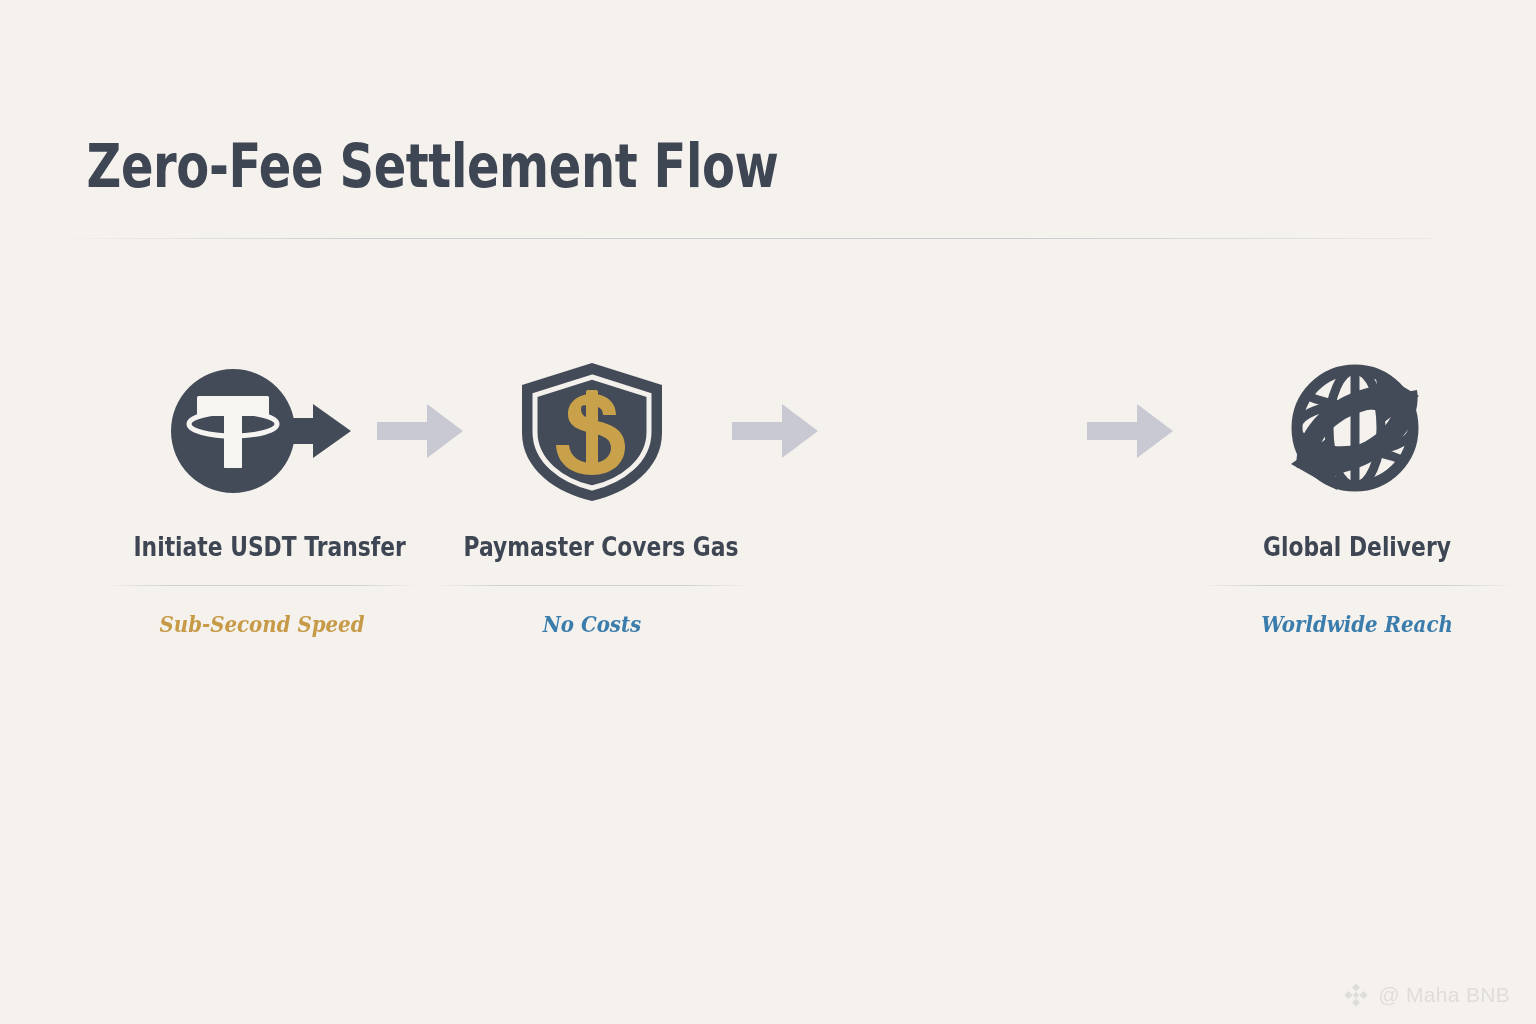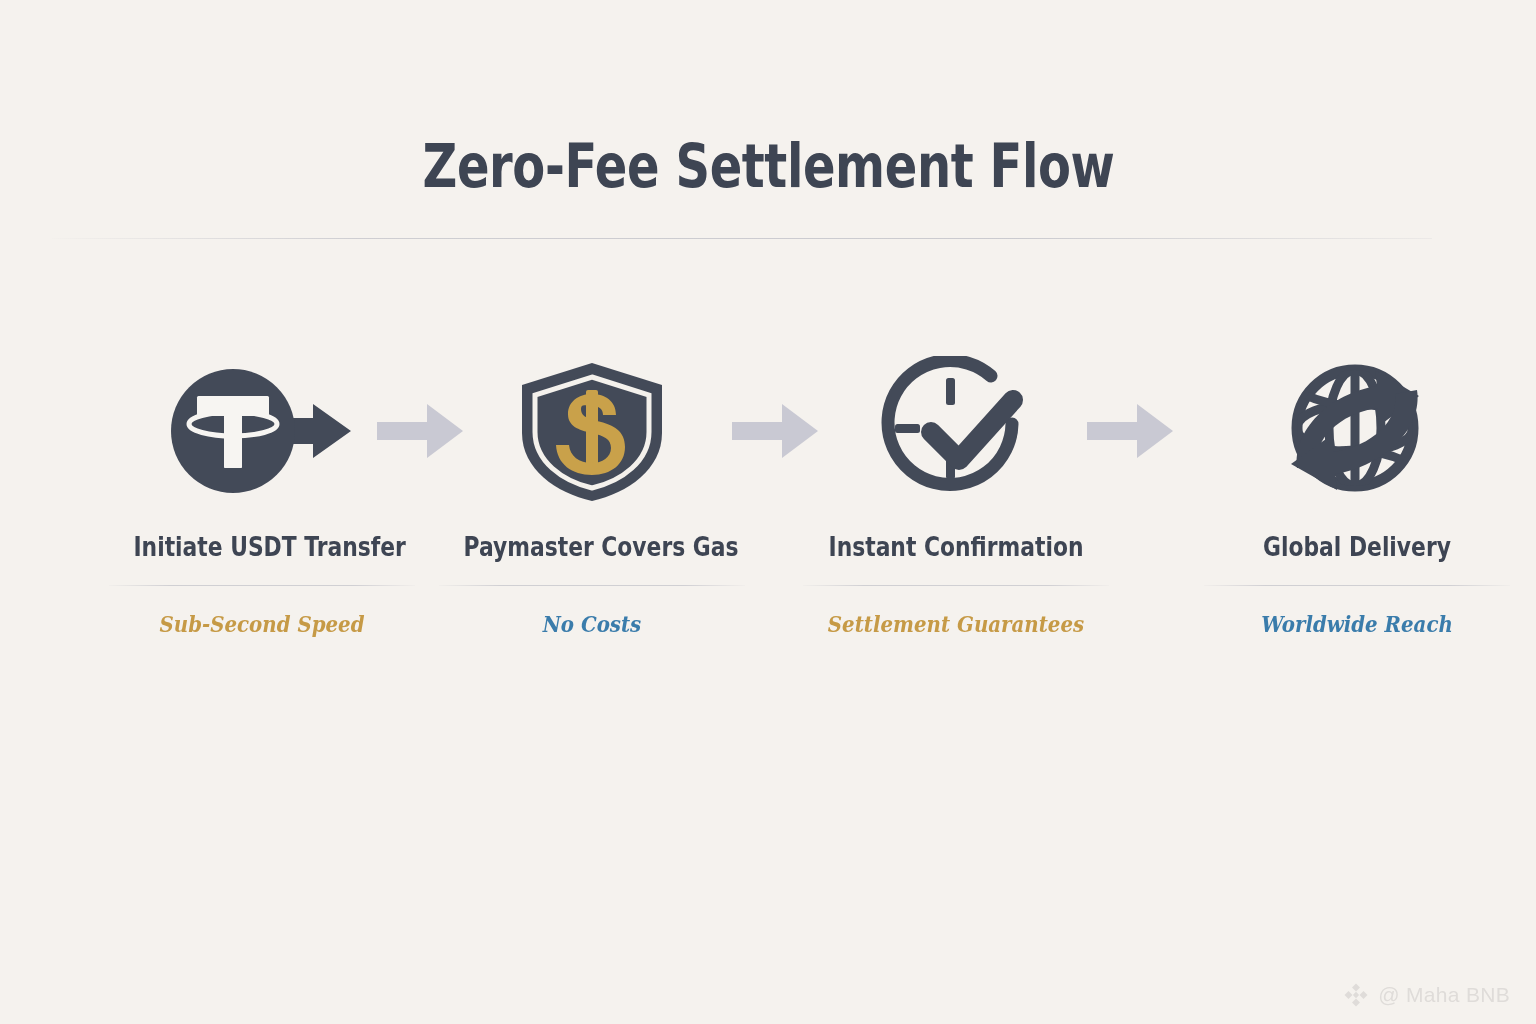--- a/index.html
+++ b/index.html
@@ -21,21 +21,20 @@
     width: 1536px;
     height: 1024px;
   }
 
   
   .title-block {
     position: absolute;
     top: 132px;
     left: 0;
     width: 1536px;
-    text-align: center;
   }
   .title-text {
     font-family: "DejaVu Sans", sans-serif;
     font-weight: bold;
     font-size: 60px;
     letter-spacing: -0.5px;
     color: #3e4553;
     transform: scaleX(0.80);
     transform-origin: center center;
     display: inline-block;
@@ -199,37 +198,20 @@
                      C113 72 102 66 85 62 C73 59 69 56 69 50 C69 44 74 47 80 47
                      C87 47 91 50 91 56 Z"></path>
           </g>
         </svg>
       </div>
       <div class="step-label">Paymaster Covers Gas</div>
       <div class="step-rule"></div>
       <div class="step-sub sub-blue">No Costs</div>
     </div>
 
-    <div class="step step-2">
-      <div class="icon-wrap">
-        <svg width="155" height="150" viewBox="0 0 155 150" aria-hidden="true">
-
-          <path d="M112 20 A 62 62 0 1 0 133 68" fill="none" stroke="#434a58" stroke-width="13" stroke-linecap="round"></path>
-
-          <rect x="67" y="22" width="9" height="27" rx="2.5" fill="#434a58"></rect>
-          <rect x="67" y="96" width="9" height="27" rx="2.5" fill="#434a58"></rect>
-          <rect x="16" y="68" width="25" height="9" rx="2.5" fill="#434a58"></rect>
-
-          <path d="M52 76 L80 104 L134 44" fill="none" stroke="#434a58" stroke-width="20" stroke-linecap="round" stroke-linejoin="round"></path>
-        </svg>
-      </div>
-      <div class="step-label">Instant Confirmation</div>
-      <div class="step-rule"></div>
-      <div class="step-sub sub-gold">Settlement Guarantees</div>
-    </div>
 
     <div class="step step-3">
       <div class="icon-wrap">
         <svg width="180" height="150" viewBox="0 0 180 150" aria-hidden="true">
           <defs>
             <clipPath id="globeClip">
               <circle cx="88" cy="72" r="58"></circle>
             </clipPath>
           </defs>
           <g stroke="#434a58" fill="none">

